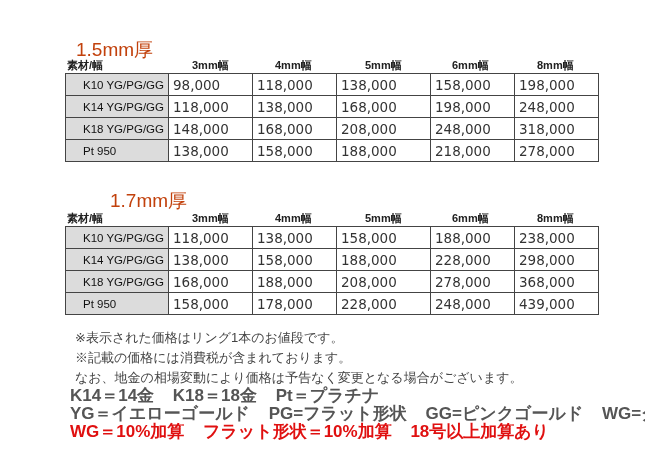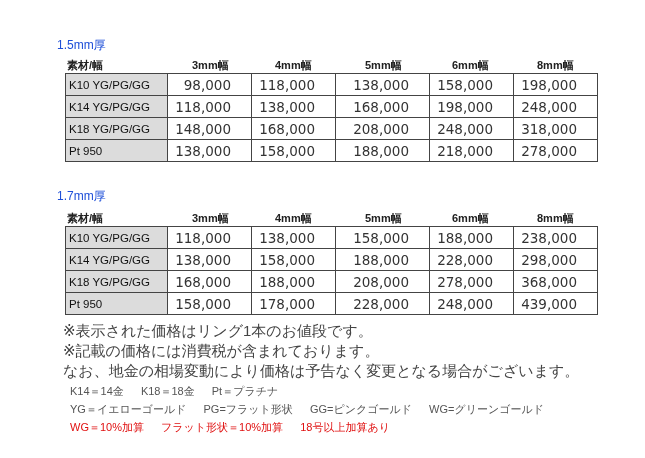--- a/index.html
+++ b/index.html
@@ -1,25 +1,25 @@
 <!DOCTYPE html>
 <html><head>
 <meta charset="utf-8">
 <style>
   html, body { margin: 0; padding: 0; background: #ffffff; }
   body { width: 645px; height: 458px; position: relative; overflow: hidden; font-family: "Liberation Sans", "DejaVu Sans", sans-serif; color: #222; }
-  .section-title { position: absolute; left: 57px; font-size: 12px; color: #1d4ed8; }
+  .section-title { position: absolute; left: 76px; font-size: 19px; color: #c2410c; }
   .hdr-row { position: absolute; left: 65px; width: 532px; height: 16px; font-size: 11px; color: #222; }
   .hdr-row span { position: absolute; top: 0; font-weight: bold; }
   .price-table { position: absolute; left: 65px; border-collapse: collapse; table-layout: fixed; }
   .price-table td { border: 1.5px solid #444; height: 21px; padding: 0 4px; font-size: 14px; color: #333; white-space: nowrap; }
-  .price-table td.mat { background: #dcdcdc; font-size: 11.5px; color: #111; padding-left: 3px; text-align: left; }
-  .price-table td.num { text-align: right; font-family: "DejaVu Sans", sans-serif; font-size: 13.5px; color: #333; padding-right: 20px; }
-  .note { position: absolute; left: 63px; font-size: 15px; color: #444; white-space: nowrap; }
-  .legend { position: absolute; left: 70px; font-size: 11px; color: #555; white-space: nowrap; }
+  .price-table td.mat { background: #dcdcdc; font-size: 11.5px; color: #111; padding-left: 17px; text-align: left; }
+  .price-table td.num { font-family: "DejaVu Sans", sans-serif; font-size: 13.5px; color: #333; padding-right: 20px; }
+  .note { position: absolute; left: 75px; font-size: 13px; color: #444; white-space: nowrap; margin-top: 7px; }
+  .legend { position: absolute; left: 70px; font-size: 17px; color: #555; white-space: nowrap; font-weight: bold; }
   .legend span { margin-right: 14px; }
   .red { color: #e01010; }
   .red span { margin-right: 14px; text-align: center; }
 </style>
 </head>
 <body>
 
 <div class="section-title" style="top:37px;">1.5mm厚</div>
 <div class="hdr-row" style="top:58px;">
   <span style="left:2px;">素材/幅</span>
@@ -67,21 +67,21 @@
     <td class="mat">Pt 950</td>
     <td class="num">138,000</td>
     <td class="num">158,000</td>
     <td class="num">188,000</td>
     <td class="num">218,000</td>
     <td class="num">278,000</td>
   </tr>
 </tbody>
   </table>
 
-<div class="section-title" style="top:188px;">1.7mm厚</div>
+<div class="section-title" style="top:188px;margin-left:34px;">1.7mm厚</div>
 <div class="hdr-row" style="top:211px;">
   <span style="left:2px;">素材/幅</span>
   <span style="left:127px;">3mm幅</span>
   <span style="left:210px;">4mm幅</span>
   <span style="left:300px;">5mm幅</span>
   <span style="left:387px;">6mm幅</span>
   <span style="left:472px;">8mm幅</span>
 </div>
 <table class="price-table" style="top:226px;">
   <colgroup>
@@ -122,21 +122,21 @@
     <td class="num">158,000</td>
     <td class="num">178,000</td>
     <td class="num">228,000</td>
     <td class="num">248,000</td>
     <td class="num">439,000</td>
   </tr>
 </tbody>
   </table>
 
 <div class="note" style="top:322px;">※表示された価格はリング1本のお値段です。</div>
-<div class="note" style="top:342px;">※記載の価格には消費税が含まれております。</div>
+<div class="note" style="top:342px;font-family:Liberation Serif, serif;">※記載の価格には消費税が含まれております。</div>
 <div class="note" style="top:362px;">なお、地金の相場変動により価格は予告なく変更となる場合がございます。</div>
 
 <div class="legend" style="top:384px;">
   <span>K14＝14金</span>
   <span>K18＝18金</span>
   <span>Pt＝プラチナ</span>
 </div>
 <div class="legend" style="top:402px;">
   <span>YG＝イエローゴールド</span>
   <span>PG=フラット形状</span>

